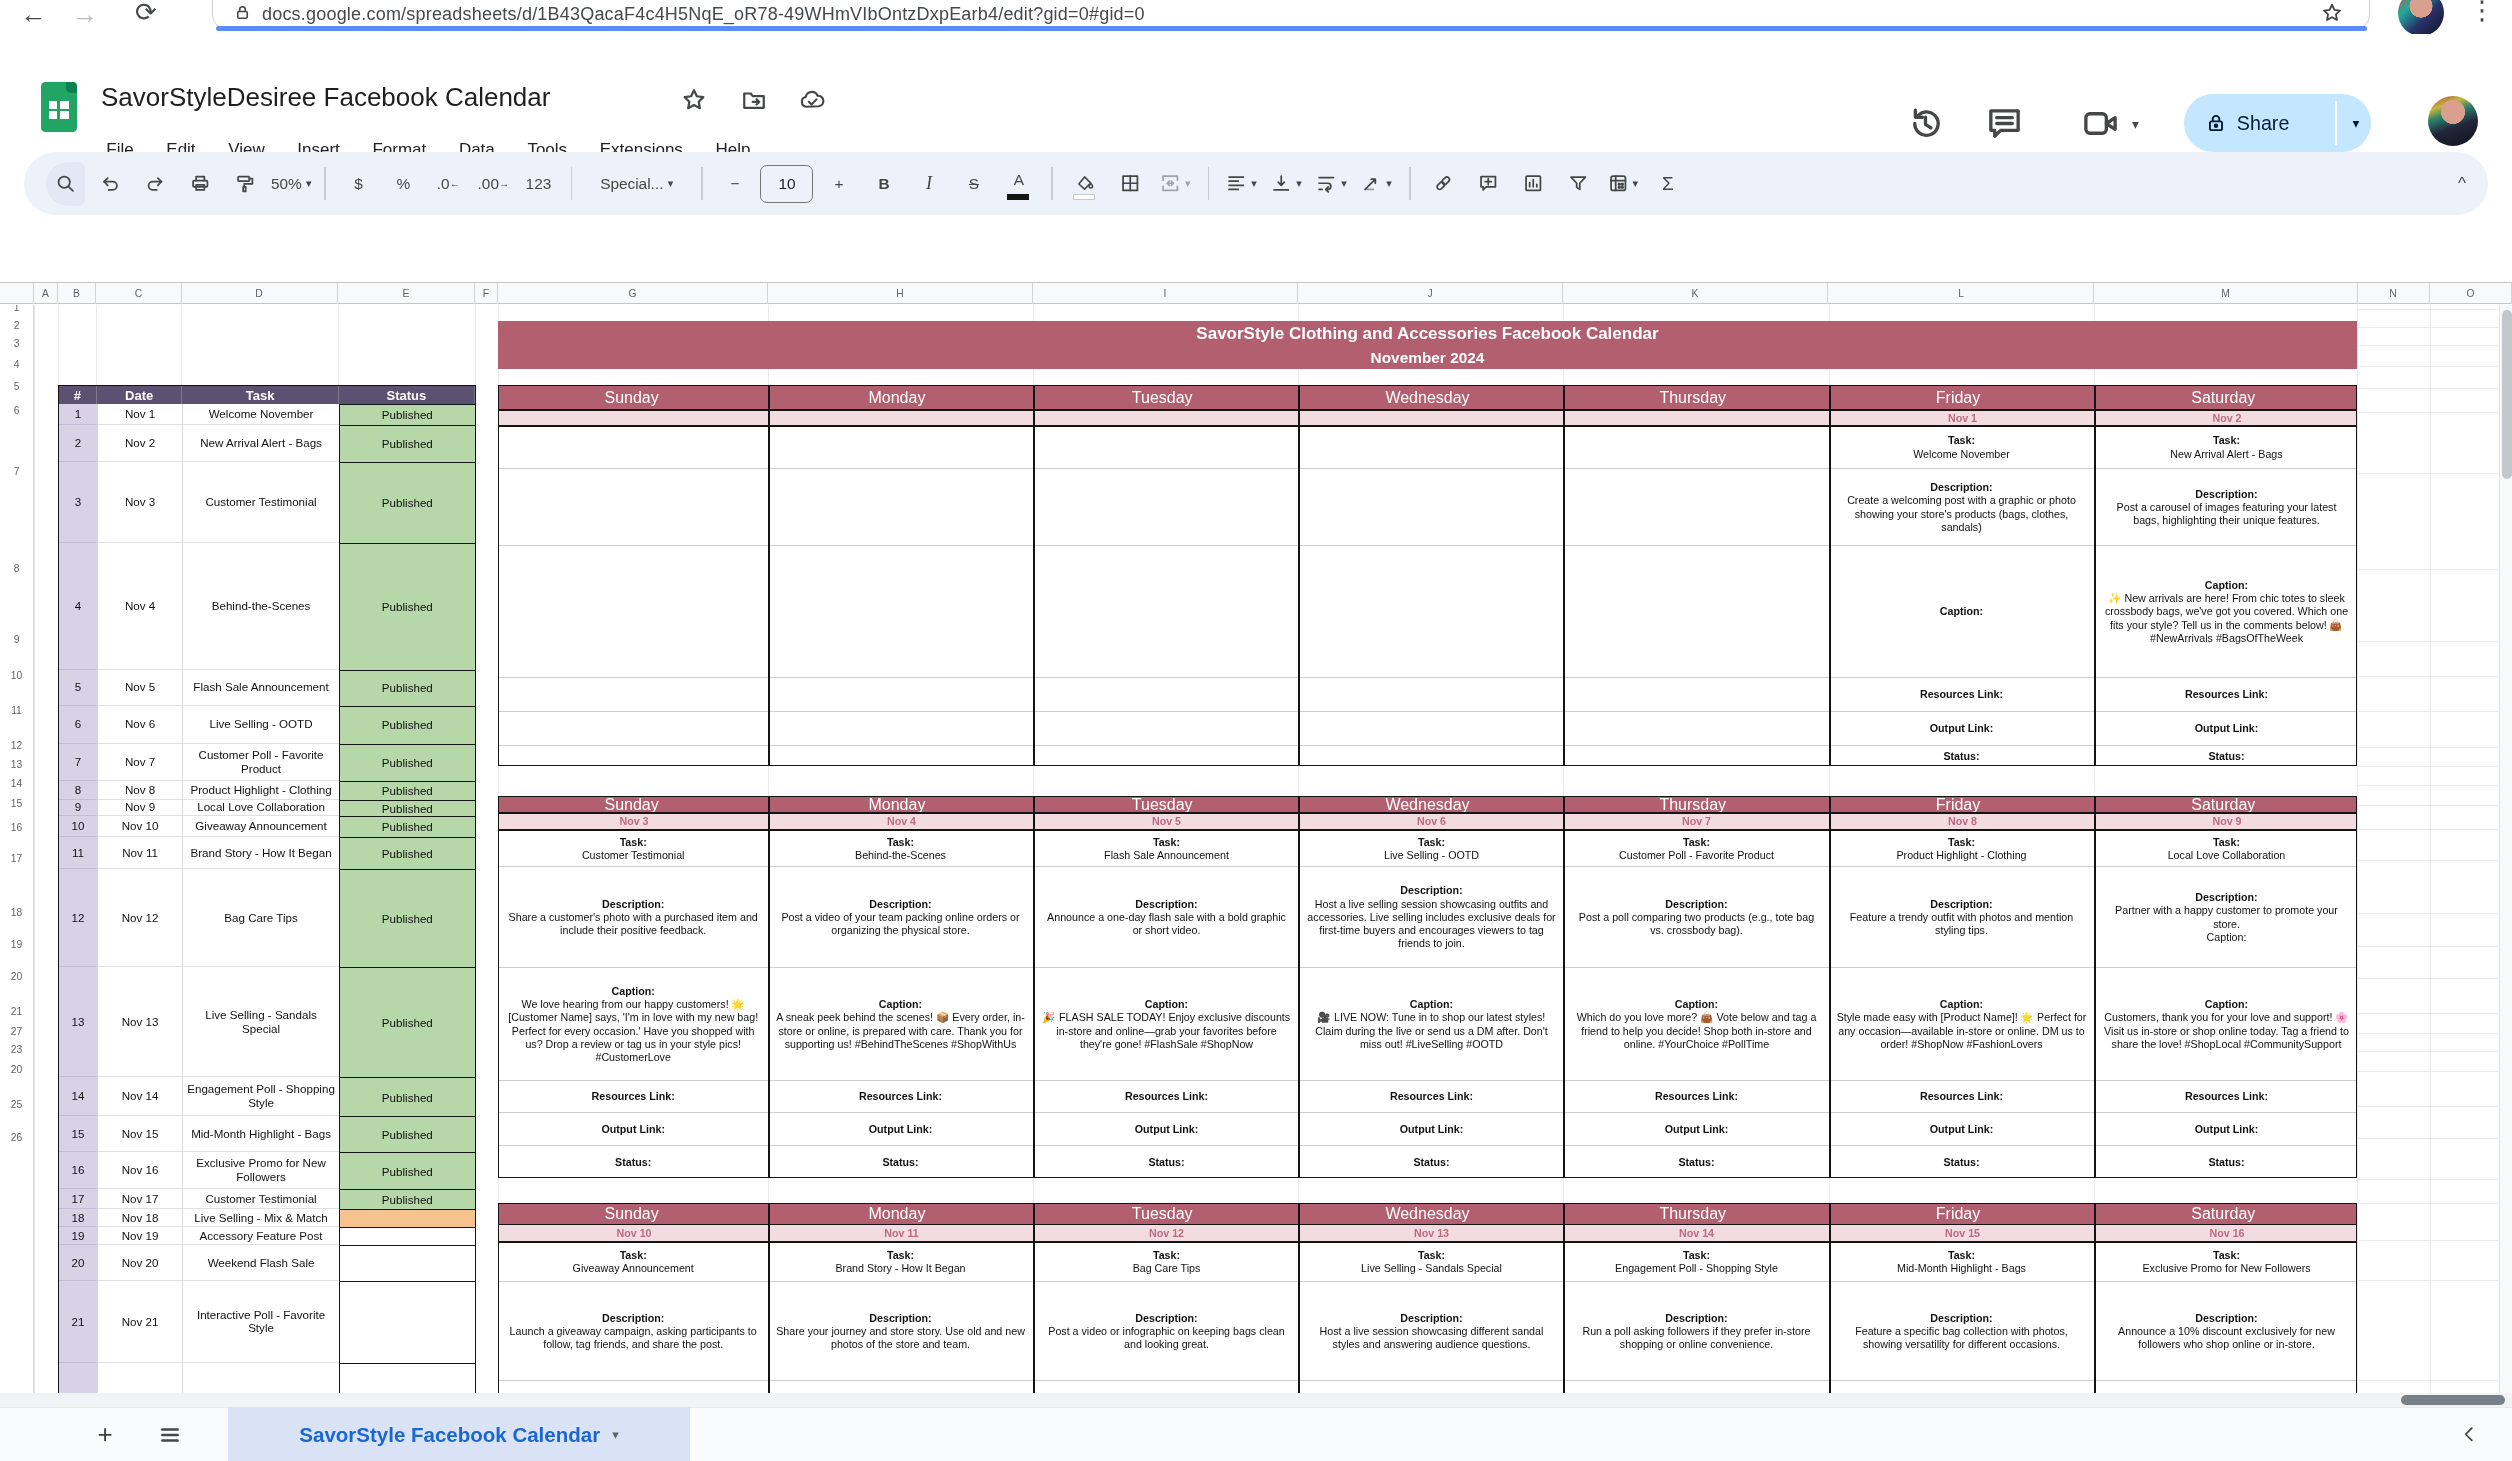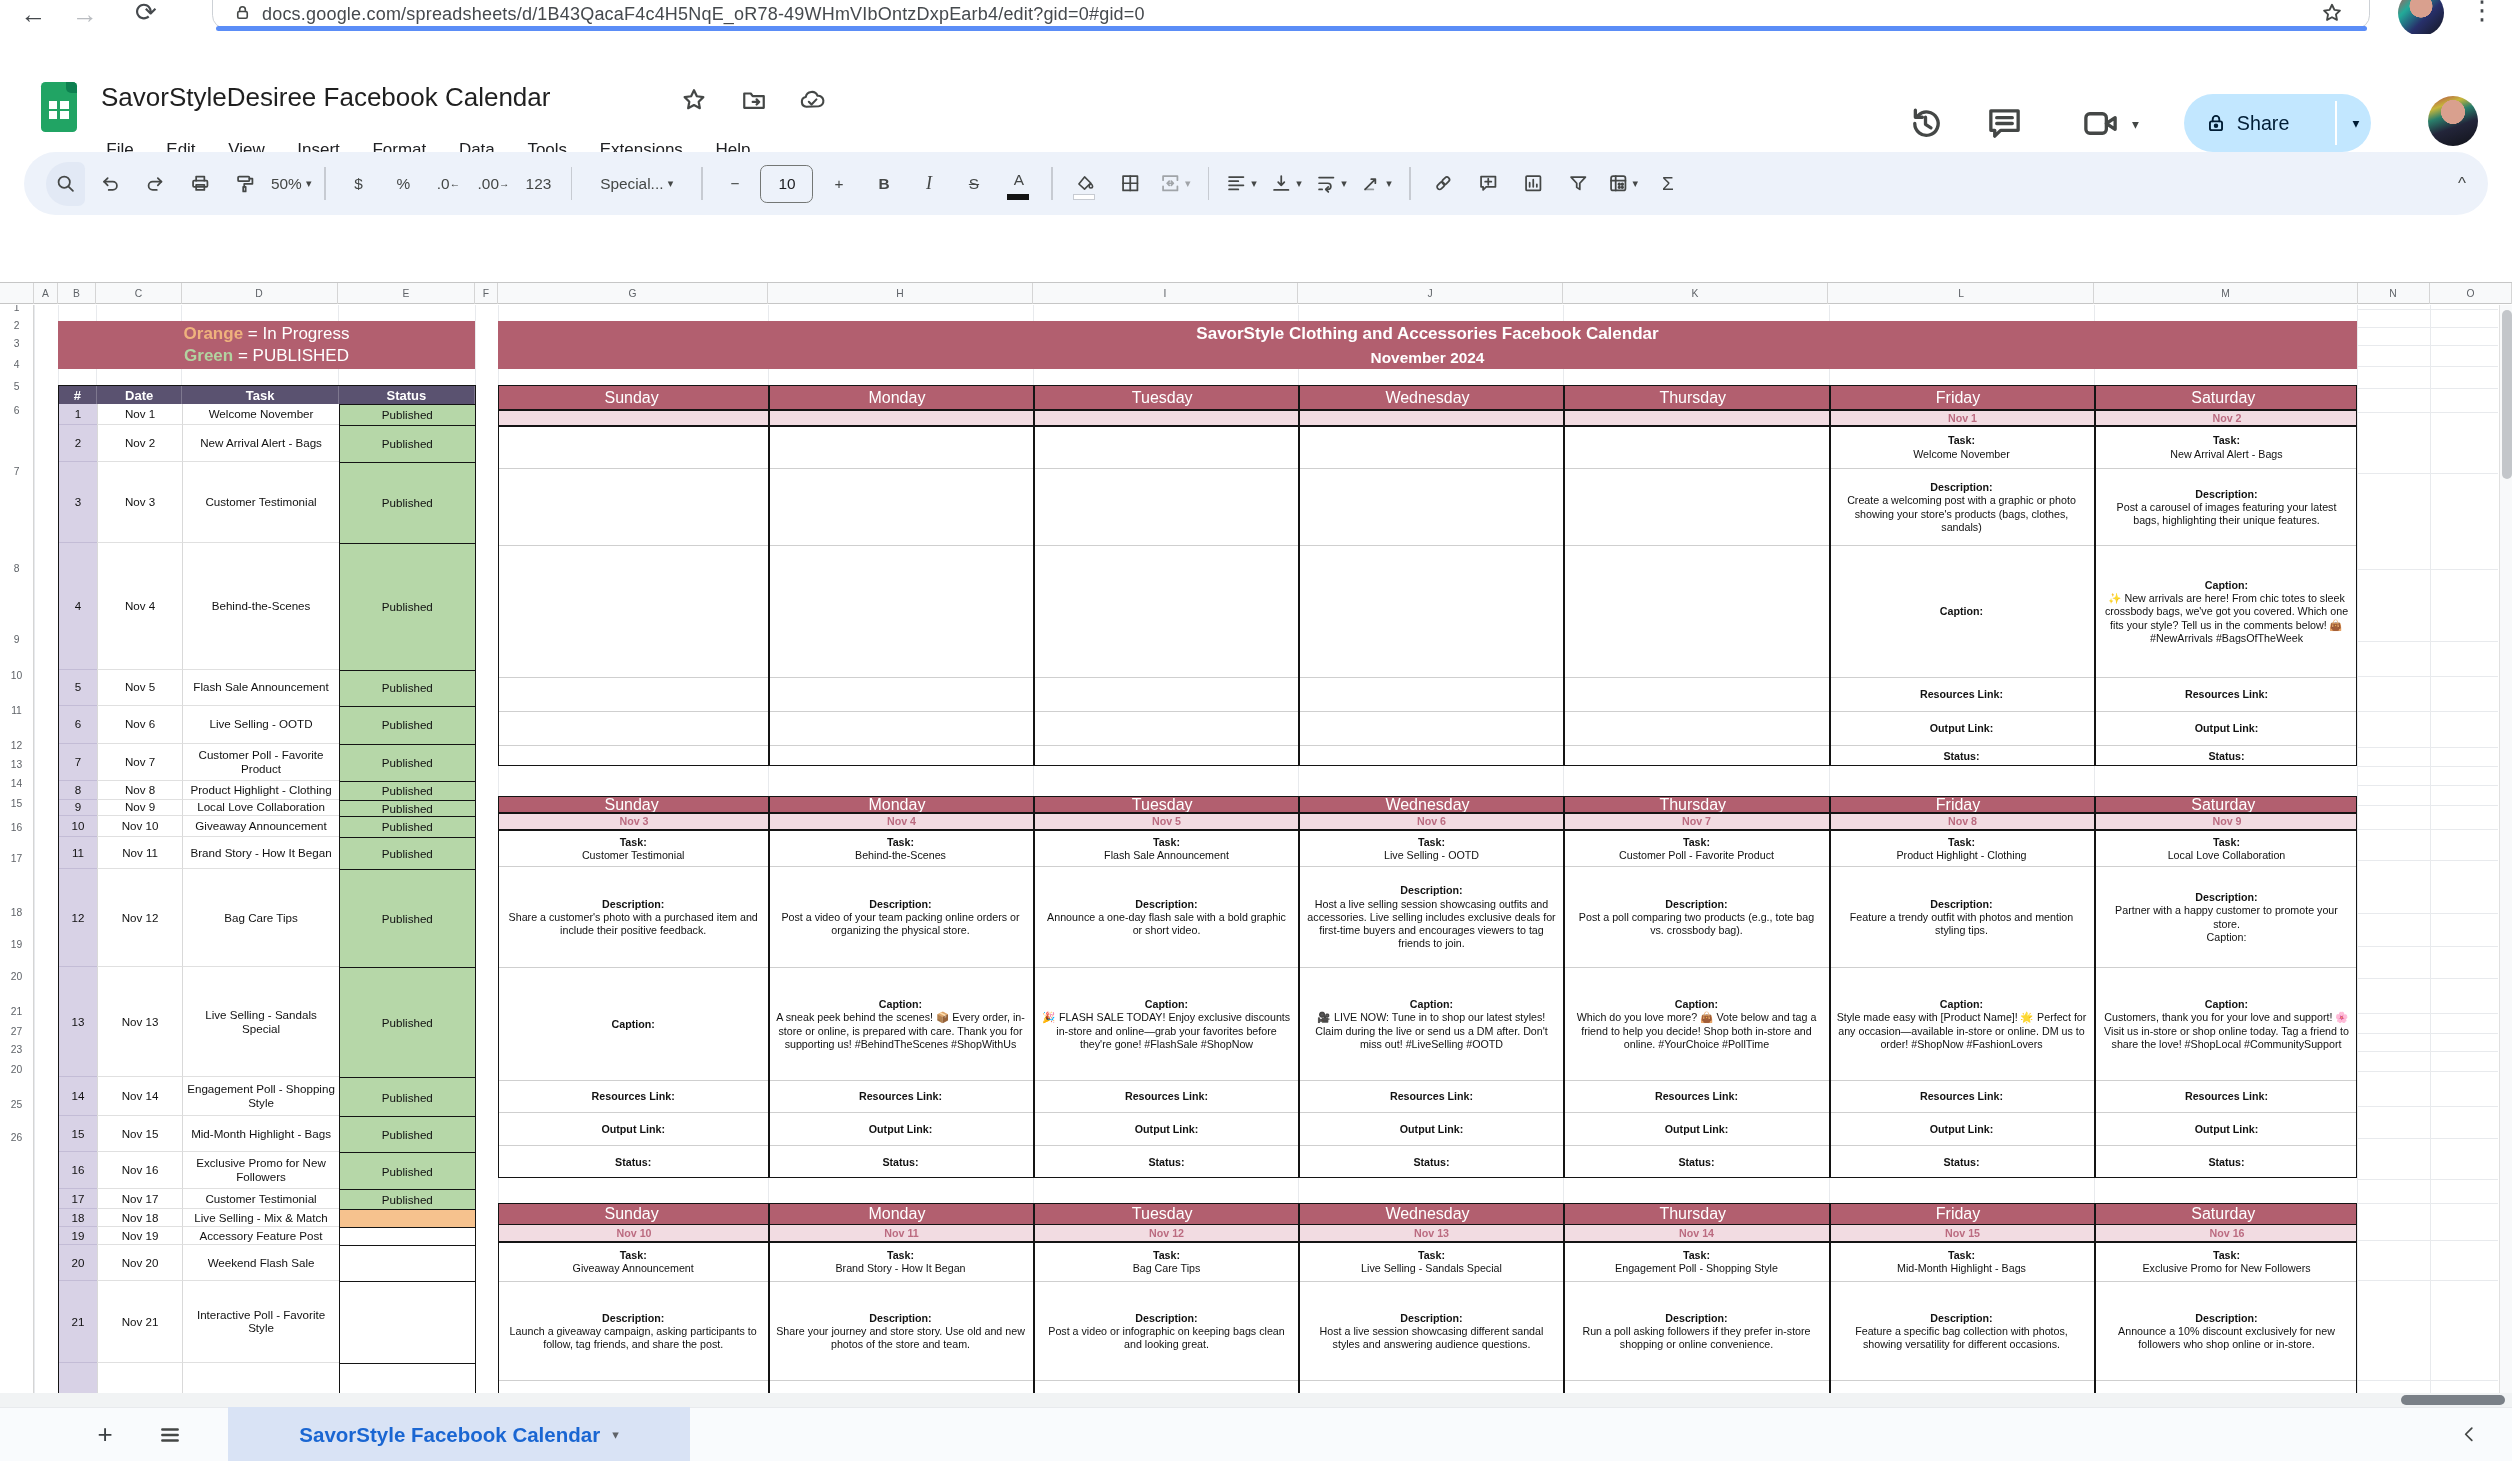--- a/index.html
+++ b/index.html
@@ -449,24 +449,20 @@
         <div class="row-n" style="top: 634px;">19</div>
         <div class="row-n" style="top: 666px;">20</div>
         <div class="row-n" style="top: 701px;">21</div>
         <div class="row-n" style="top: 721px;">27</div>
         <div class="row-n" style="top: 739px;">23</div>
         <div class="row-n" style="top: 759px;">20</div>
         <div class="row-n" style="top: 794px;">25</div>
         <div class="row-n" style="top: 827px;">26</div>
       </div>
 
-    <div class="abs ctr mauve" id="legend">
-      <div><b class="o">Orange</b><span> = In Progress</span></div>
-      <div><b class="g">Green</b><span> = PUBLISHED</span></div>
-    </div>
 
     <div class="abs ctr mauve" id="cal-title-block">
       <div class="t1">SavorStyle Clothing and Accessories Facebook Calendar</div>
       <div class="t2">November 2024</div>
     </div>
 
     <div class="abs" id="task-table">
         <div class="tt-hrow">
           <div style="width: 38px;">#</div>
           <div style="width: 86px;">Date</div>
@@ -716,20 +712,21 @@
           <div class="cell-block" style="left: 1.7px; width: 265px; top: 33px; height: 38px;">
             <b>Task:</b>
             <div class="body">Customer Testimonial</div>
           </div>
           <div class="cell-block" style="left: 1.7px; width: 265px; top: 70px; height: 101px;">
             <b>Description:</b>
             <div class="body">Share a customer's photo with a purchased item and include their positive feedback.</div>
           </div>
           <div class="cell-block" style="left: 1.7px; width: 265px; top: 171px; height: 113px;">
             <b>Caption:</b>
+            <div class="body">We love hearing from our happy customers! 🌟 [Customer Name] says, 'I'm in love with my new bag! Perfect for every occasion.' Have you shopped with us? Drop a review or tag us in your style pics! #CustomerLove</div>
           </div>
           <div class="cell-block" style="left: 1.7px; width: 265px; top: 284px; height: 32px;">
             <b>Resources Link:</b>
           </div>
           <div class="cell-block" style="left: 1.7px; width: 265px; top: 316px; height: 33px;">
             <b>Output Link:</b>
           </div>
           <div class="cell-block" style="left: 1.7px; width: 265px; top: 349px; height: 33px;">
             <b>Status:</b>
           </div>

